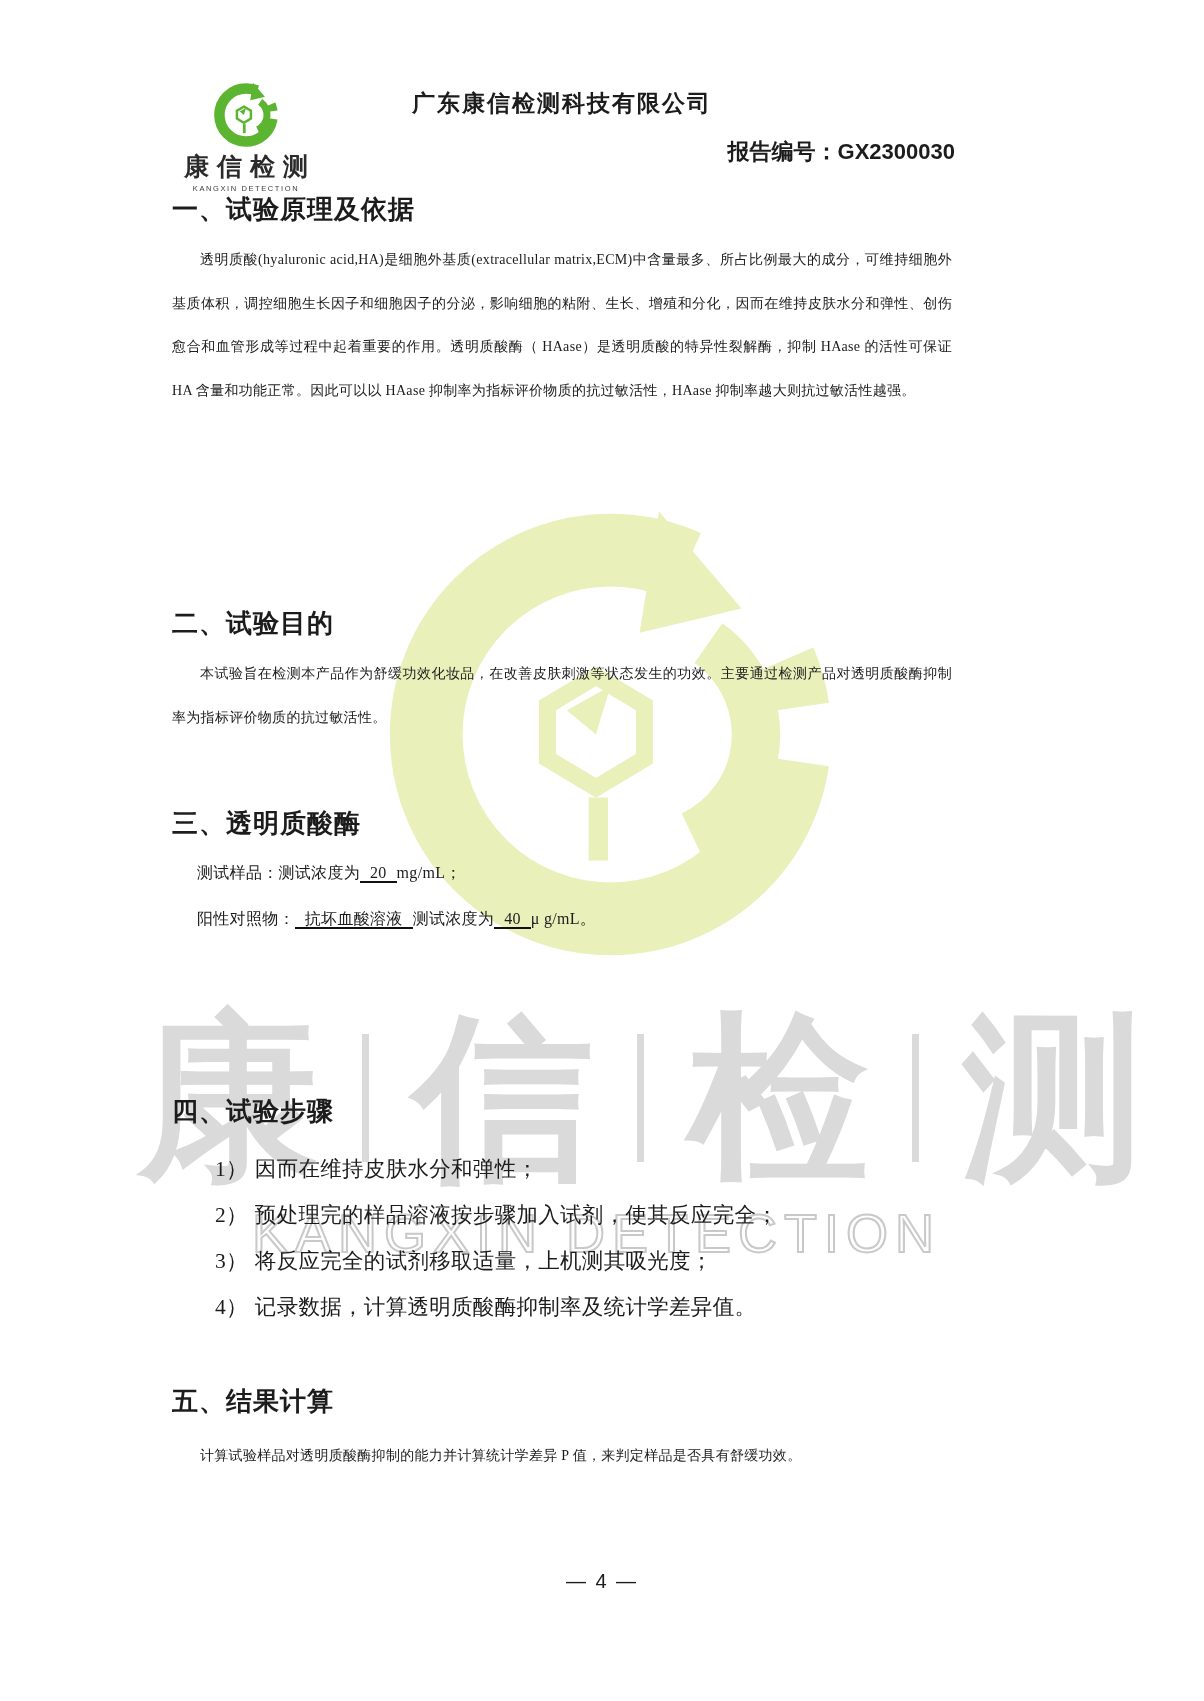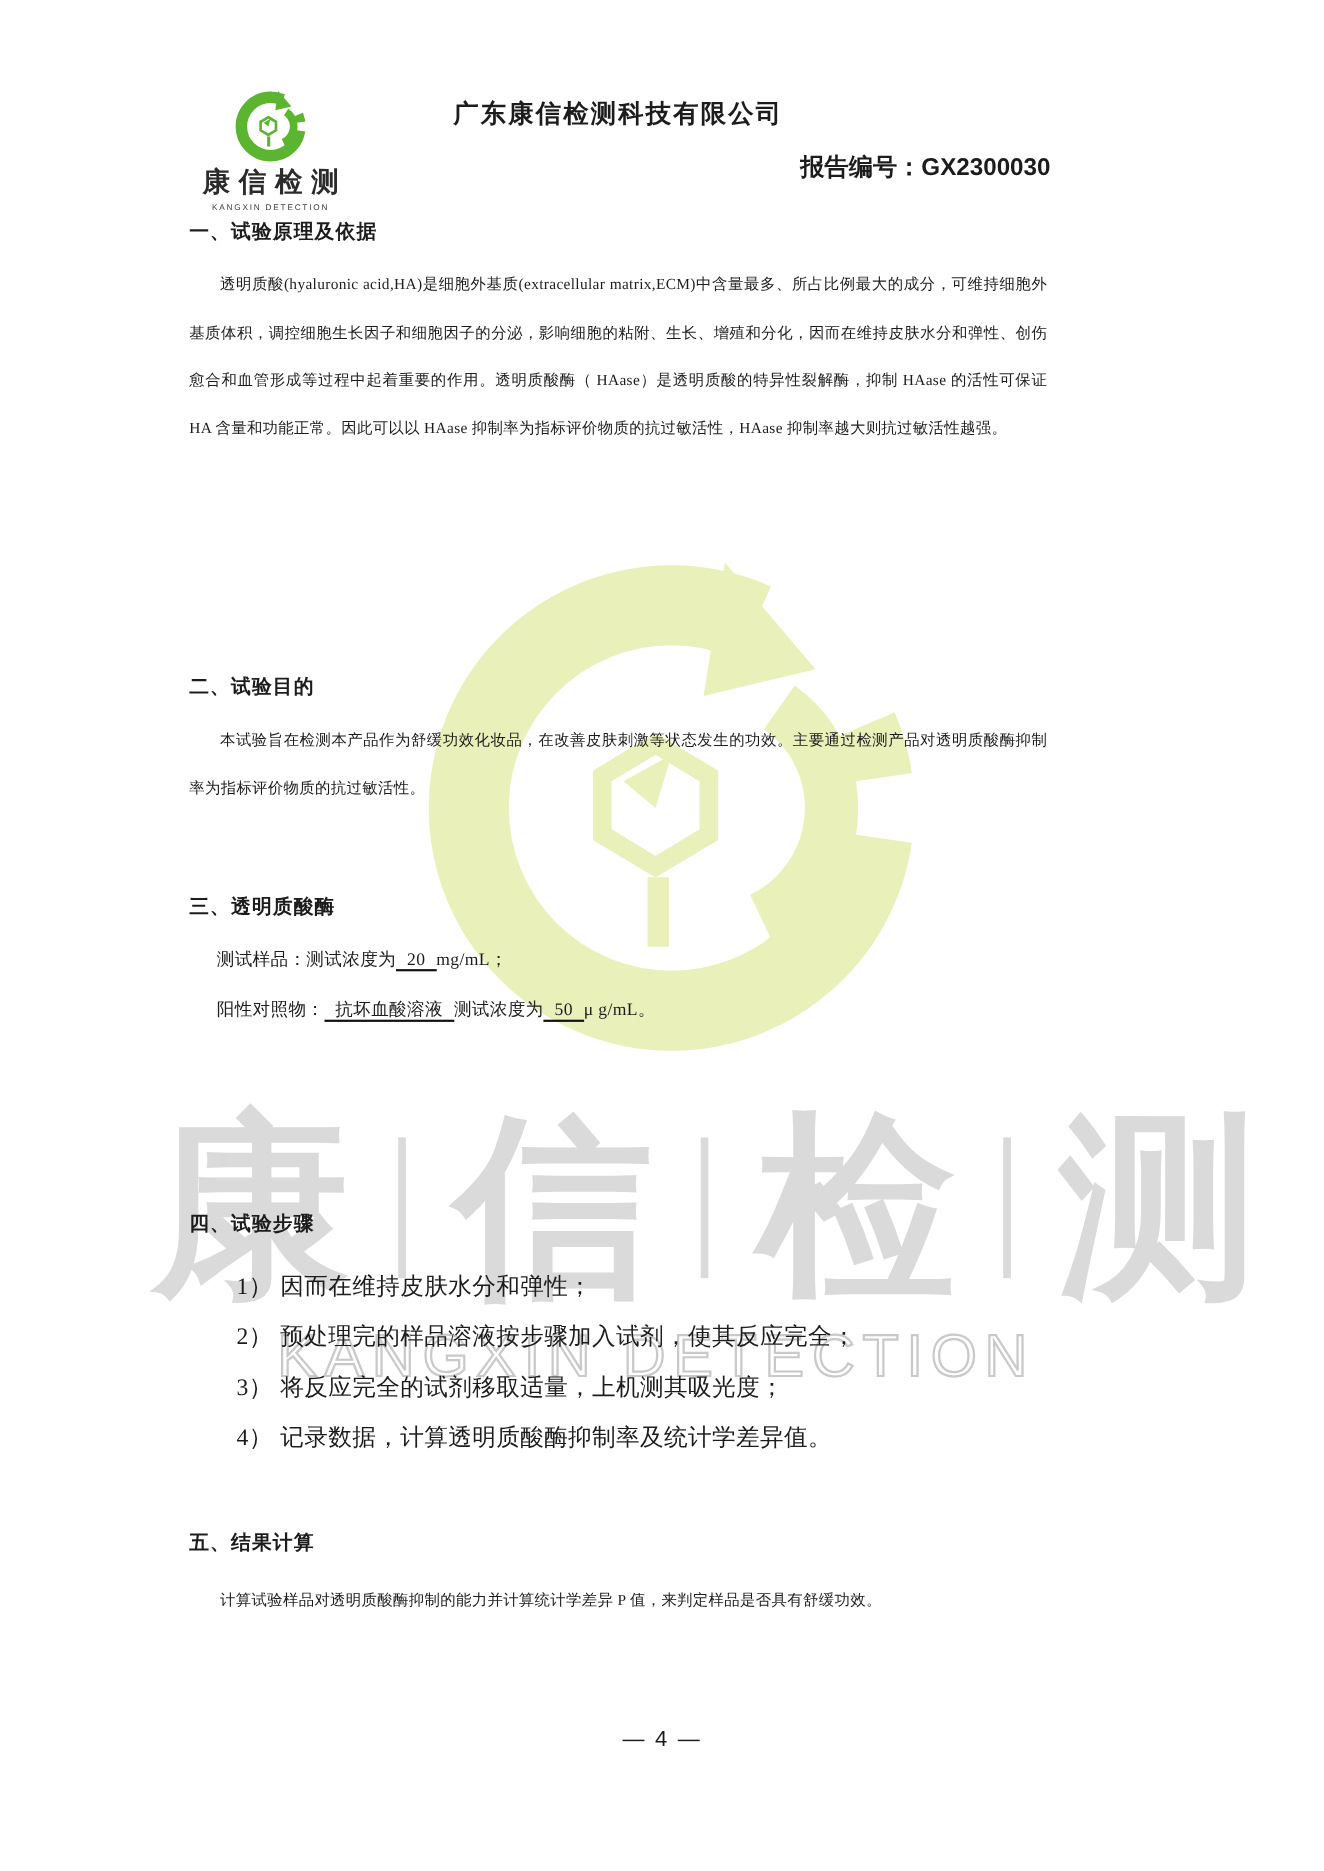--- a/index.html
+++ b/index.html
@@ -42,21 +42,21 @@
   .company-title{
     left:172px;top:88px;width:780px;text-align:center;
     font-size:23px;font-weight:700;letter-spacing:2px;
   }
   .report-no{
     right:249px;top:137px;
     font-family:"Liberation Sans","DejaVu Sans",sans-serif;
     font-size:22px;font-weight:700;
   }
   
-  .sec-h{left:172px;font-size:18px;font-weight:700;line-height:32px;letter-spacing:1px;}
+  .sec-h{left:172px;font-size:26px;font-weight:700;line-height:32px;letter-spacing:1px;}
   .para{
     left:172px;width:780px;font-size:14px;line-height:43.5px;
     text-align:justify;text-indent:2em;letter-spacing:0.3px;
   }
   .s1h{top:194px;} .s1b{top:238px;}
   .s2h{top:608px;} .s2b{top:652px;}
   .s3h{top:808px;}
   .s3line{left:197px;font-size:16px;line-height:34px;letter-spacing:0.3px;white-space:nowrap;}
   .s3a{top:856px;} .s3b{top:902px;}
   .ul{border-bottom:2px solid #111;padding:0 10px;}
@@ -131,21 +131,21 @@
   <div class="ct para s1b">透明质酸(hyaluronic acid,HA)是细胞外基质(extracellular matrix,ECM)中含量最多、所占比例最大的成分，可维持细胞外基质体积，调控细胞生长因子和细胞因子的分泌，影响细胞的粘附、生长、增殖和分化，因而在维持皮肤水分和弹性、创伤愈合和血管形成等过程中起着重要的作用。透明质酸酶（ HAase）是透明质酸的特异性裂解酶，抑制 HAase 的活性可保证 HA 含量和功能正常。因此可以以 HAase 抑制率为指标评价物质的抗过敏活性，HAase 抑制率越大则抗过敏活性越强。</div>
 
   <div class="ct sec-h s2h">二、试验目的</div>
   <div class="ct para s2b">本试验旨在检测本产品作为舒缓功效化妆品，在改善皮肤刺激等状态发生的功效。主要通过检测产品对透明质酸酶抑制率为指标评价物质的抗过敏活性。</div>
 
   <div class="ct sec-h s3h">三、透明质酸酶</div>
   <div class="ct s3line s3a">
     <span>测试样品：测试浓度为</span><span class="ul">20</span><span>mg/mL；</span>
   </div>
   <div class="ct s3line s3b">
-    <span>阳性对照物：</span><span class="ul">抗坏血酸溶液</span><span>测试浓度为</span><span class="ul">50</span><span>μ g/mL。</span>
+    <span>阳性对照物：</span><span class="ul">抗坏血酸溶液</span><span>测试浓度为</span><span class="ul">40</span><span>μ g/mL。</span>
   </div>
 
   <div class="ct sec-h s4h">四、试验步骤</div>
   <ol class="ct steps">
     <li><span class="num">1）</span><span>因而在维持皮肤水分和弹性；</span></li>
     <li><span class="num">2）</span><span>预处理完的样品溶液按步骤加入试剂，使其反应完全；</span></li>
     <li><span class="num">3）</span><span>将反应完全的试剂移取适量，上机测其吸光度；</span></li>
     <li><span class="num">4）</span><span>记录数据，计算透明质酸酶抑制率及统计学差异值。</span></li>
   </ol>
 

